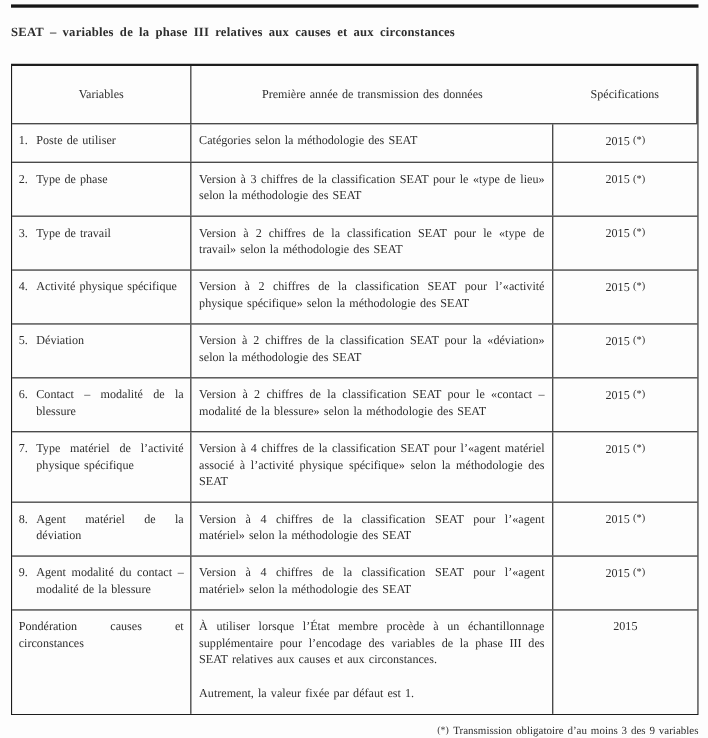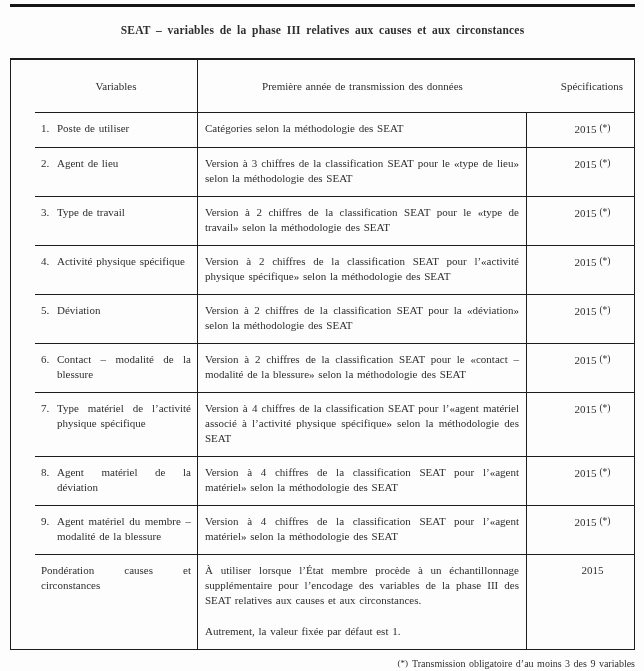--- a/index.html
+++ b/index.html
@@ -17,30 +17,28 @@
   .page {
     padding: 4px 9px 0 10px;
   }
   .rule {
     height: 3px;
     background: #161616;
   }
   .doc-title {
     font-size: 11.5px;
     font-weight: bold;
-    text-align: center;
     margin: 16px 0 20px 0;
     word-spacing: 2.5px;
     letter-spacing: 0.2px;
     line-height: 15px;
   }
   .table {
     border: 1px solid #1d1d1d;
     border-top-width: 2px;
-    padding-left: 24px;
   }
   .tr {
     display: grid;
     grid-template-columns: 163px 329px 131px;
     border-top: 1px solid #1d1d1d;
   }
   .tr:first-child { border-top: none; }
   .thead { border-top: none; }
   .th {
     display: flex;
@@ -124,21 +122,21 @@
         </div>
       <div class="td td-spec cell-border-right">
           <p>Catégories selon la méthodologie des SEAT</p>
         </div>
       <div class="td td-year"><span>2015</span><span class="year-star">(*)</span></div>
     </div>
 
     <div class="tr">
       <div class="td td-var cell-border-right">
           <span class="var-num">2.</span>
-          <span class="var-label">Agent de lieu</span>
+          <span class="var-label">Type de phase</span>
         </div>
       <div class="td td-spec cell-border-right">
           <p>Version à 3 chiffres de la classification SEAT pour le «type de lieu» selon la méthodologie des SEAT</p>
         </div>
       <div class="td td-year"><span>2015</span><span class="year-star">(*)</span></div>
     </div>
 
     <div class="tr">
       <div class="td td-var cell-border-right">
           <span class="var-num">3.</span>
@@ -201,21 +199,21 @@
         </div>
       <div class="td td-spec cell-border-right">
           <p>Version à 4 chiffres de la classification SEAT pour l’«agent matériel» selon la méthodologie des SEAT</p>
         </div>
       <div class="td td-year"><span>2015</span><span class="year-star">(*)</span></div>
     </div>
 
     <div class="tr">
       <div class="td td-var cell-border-right">
           <span class="var-num">9.</span>
-          <span class="var-label">Agent matériel du membre – modalité de la blessure</span>
+          <span class="var-label">Agent modalité du contact – modalité de la blessure</span>
         </div>
       <div class="td td-spec cell-border-right">
           <p>Version à 4 chiffres de la classification SEAT pour l’«agent matériel» selon la méthodologie des SEAT</p>
         </div>
       <div class="td td-year"><span>2015</span><span class="year-star">(*)</span></div>
     </div>
 
     <div class="tr">
       <div class="td td-var cell-border-right">
           <span class="var-label">Pondération causes et circonstances</span>

